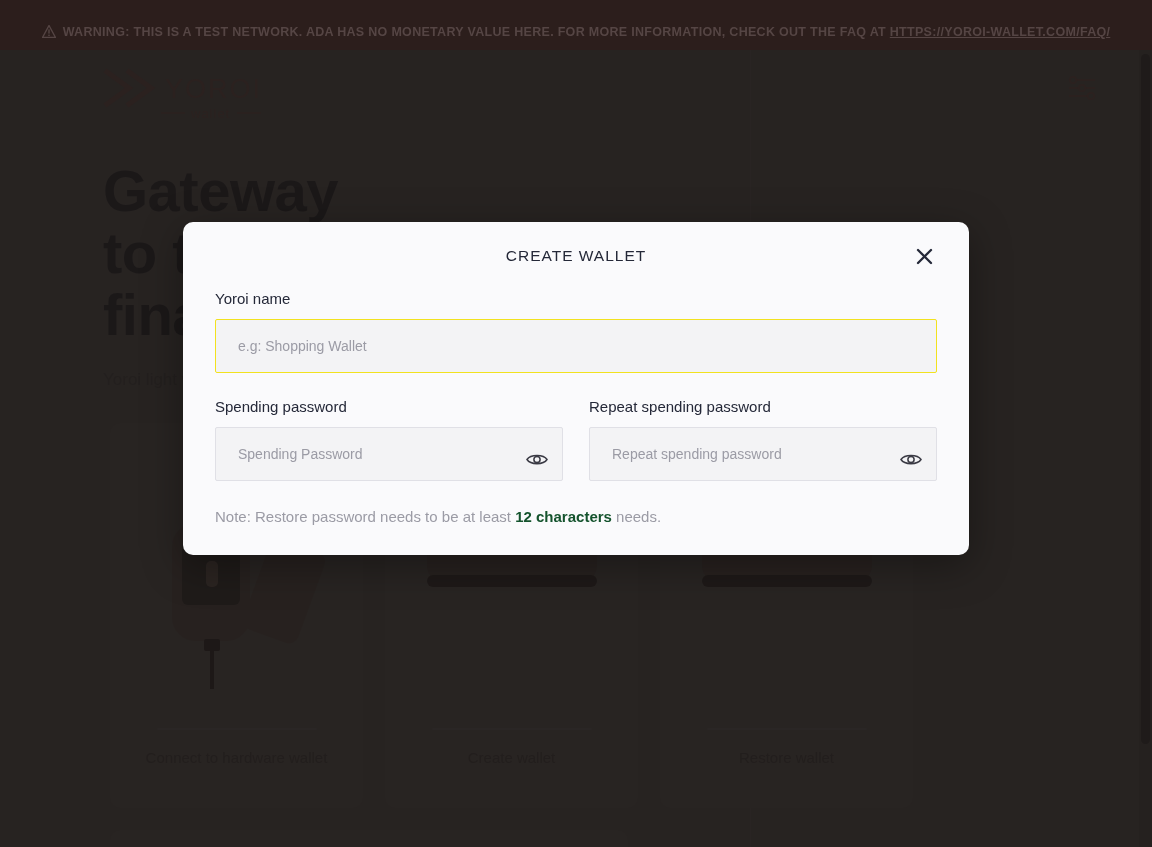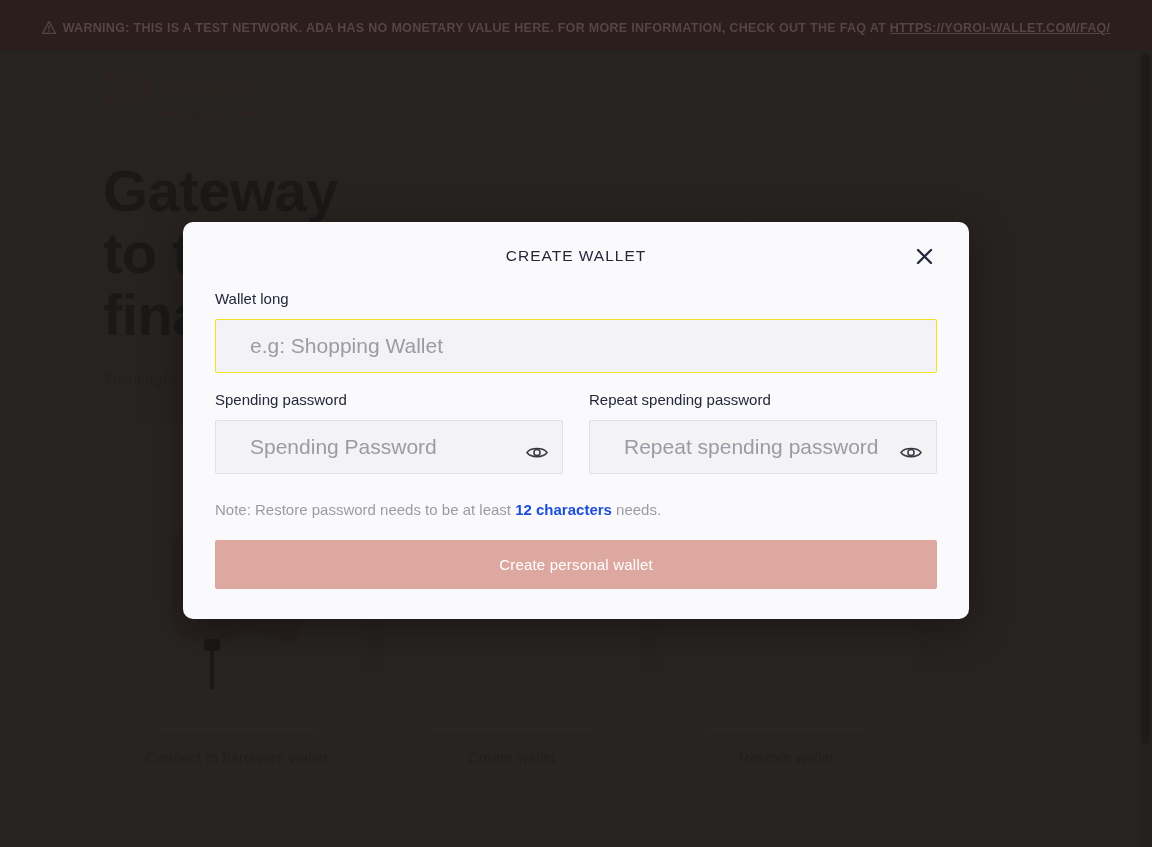--- a/index.html
+++ b/index.html
@@ -18,23 +18,23 @@
   }
 
   
   .warning-banner {
     position: absolute;
     top: 0; left: 0;
     width: 1152px;
     height: 50px;
     background: #2c1e1c;
     display: flex;
-    align-items: center;
+    align-items: flex-start;
     justify-content: center;
-    padding-top: 7px;
+    padding-top: 23px;
     z-index: 5;
   }
   .warning-inner {
     display: block;
     text-align: center;
     max-width: 1120px;
     line-height: 1.45;
     font-size: 12.5px;
     font-weight: bold;
     letter-spacing: 0.3px;
@@ -213,56 +213,56 @@
   }
 
   .input-wrap { position: relative; }
 
   .text-input {
     width: 100%;
     height: 54px;
     background: #f3f3f5;
     border: 1px solid #e0e0e6;
     border-radius: 2px;
-    padding: 0 48px 0 34px;
-    font-size: 21px;
+    padding: 0 48px 0 22px;
+    font-size: 14px;
     font-family: "Liberation Sans", sans-serif;
     color: #242838;
     outline: none;
   }
   .text-input::placeholder { color: #9b9ba5; }
   .text-input.focused {
     border: 1px solid #f2e21f;
     background: #f3f3f5;
   }
 
   .row2 {
     display: flex;
     gap: 26px;
-    margin-top: 18px;
+    margin-top: 25px;
   }
   .row2 > div { flex: 1; }
 
   .eye-btn {
     position: absolute;
     right: 13px;
     bottom: 9px;
     width: 26px; height: 26px;
     background: none; border: none;
     display: flex; align-items: center; justify-content: center;
     cursor: pointer;
   }
   .eye-btn svg { display: block; }
 
   .note {
     margin-top: 27px;
     font-size: 15px;
     color: #9b9ba5;
   }
-  .note b { color: #1d4ed8; font-weight: bold; }
+  .note b { color: #14532d; font-weight: bold; }
 
   .submit-btn {
     margin-top: 22px;
     width: 100%;
     height: 49px;
     background: #dca8a0;
     color: #ffffff;
     border: none;
     border-radius: 2px;
     font-size: 15px;
@@ -387,21 +387,21 @@
     <button class="modal-close">
       <span>
         <svg width="17" height="17" viewBox="0 0 17 17">
           <line x1="2" y1="2" x2="15" y2="15" stroke="#242838" stroke-width="2.3" stroke-linecap="round"></line>
           <line x1="15" y1="2" x2="2" y2="15" stroke="#242838" stroke-width="2.3" stroke-linecap="round"></line>
         </svg>
       </span>
     </button>
   </div>
 
-  <div class="field-label">Wallet long</div>
+  <div class="field-label">Yoroi name</div>
   <div class="input-wrap">
     <input class="text-input focused" type="text" autofocus="" placeholder="e.g: Shopping Wallet" style="">
   </div>
 
   <div class="row2">
     <div>
       <div class="field-label">Spending password</div>
       <div class="input-wrap">
         <input class="text-input" type="password" placeholder="Spending Password" style="">
         <button class="eye-btn">
@@ -426,14 +426,13 @@
               <circle cx="11" cy="7.5" r="3.1" fill="none" stroke="#3a3a44" stroke-width="1.5"></circle>
             </svg>
           </span>
         </button>
       </div>
     </div>
   </div>
 
   <div class="note"><span>Note: Restore password needs to be at least </span><b>12 characters</b><span> needs.</span></div>
 
-  <button class="submit-btn">Create personal wallet</button>
 </div>
 
 </body></html>

